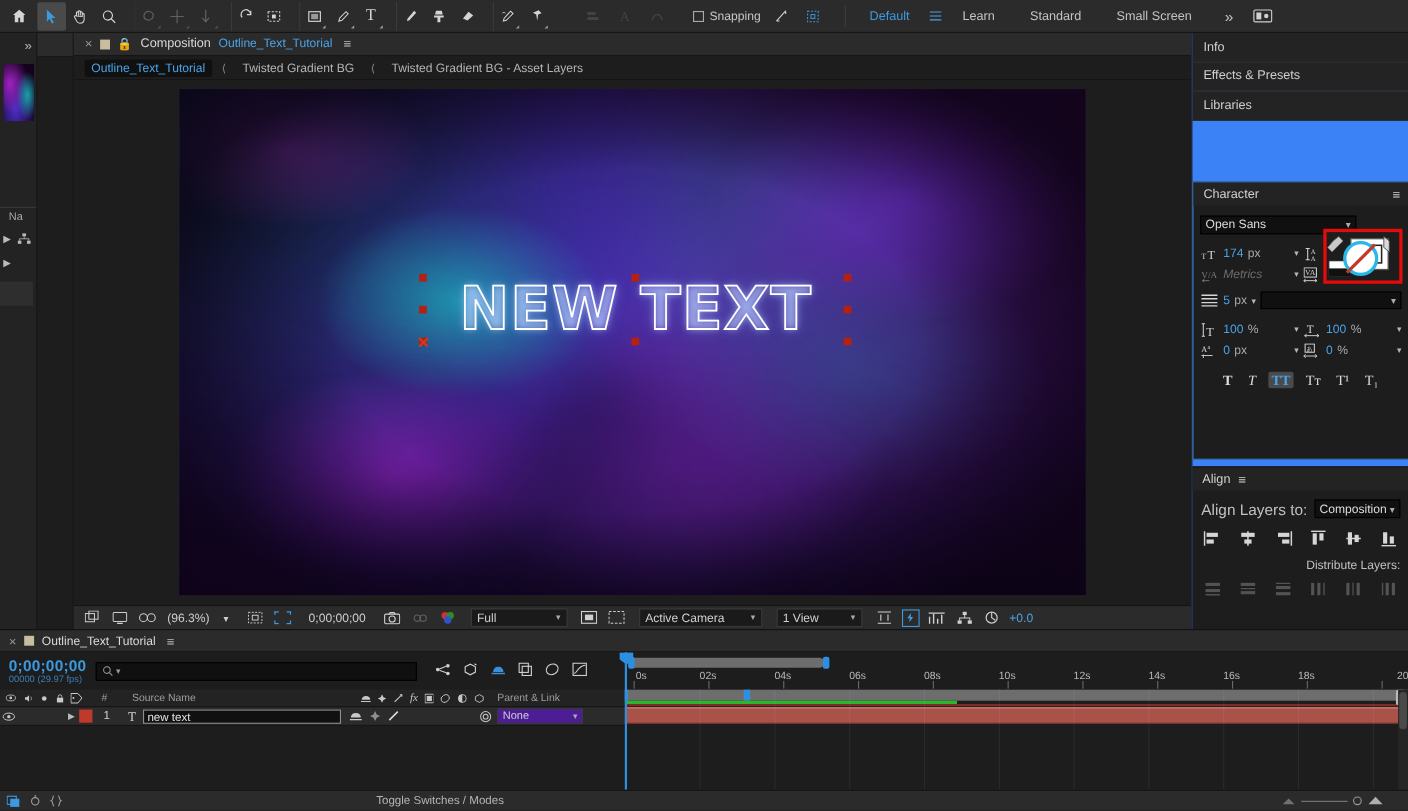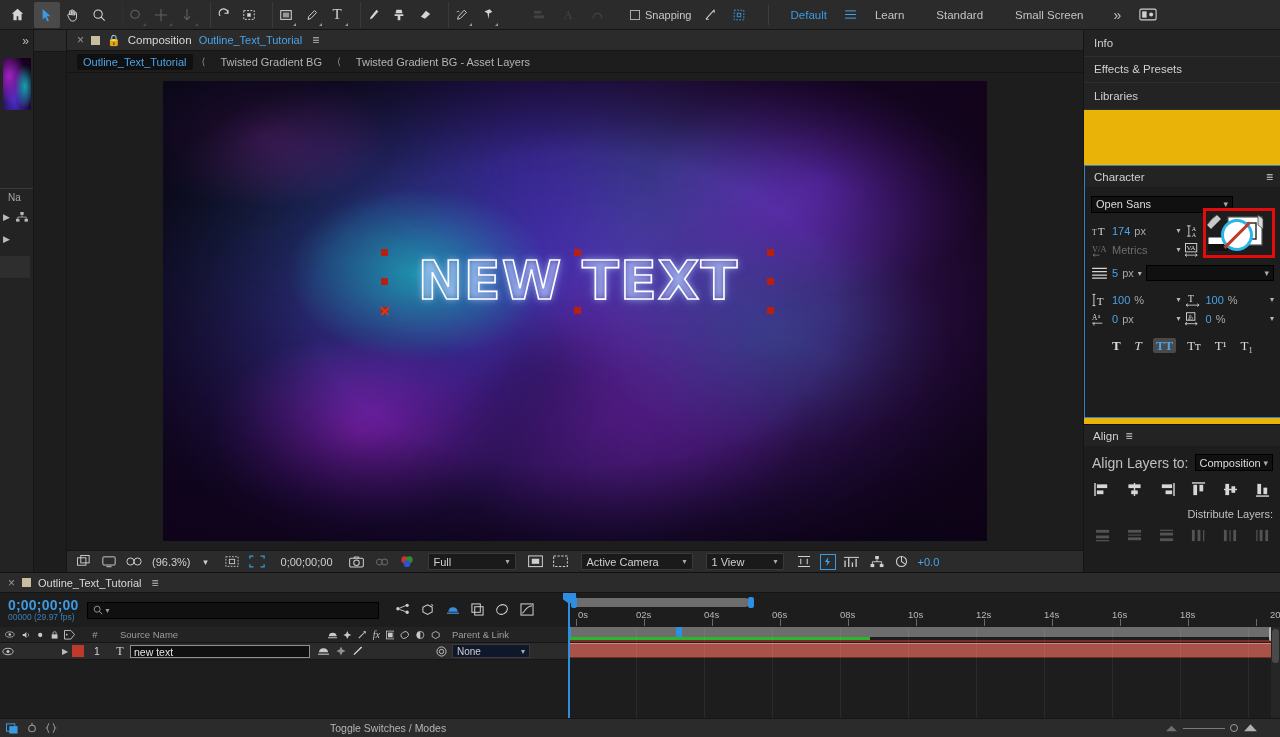--- a/index.html
+++ b/index.html
@@ -174,21 +174,21 @@
   .vb-sel {
     background:#1a1a1a; border:1px solid #3a3a3a; height:17px; display:flex; align-items:center;
     justify-content:space-between; padding:0 5px; gap:8px; color:#d0d0d0; border-radius:1px;
   }
   .vb-box { width:16px; height:16px; border:1px solid #3b9ae1; }
   .vb-accent { color:#4aa3e8; }
 
   
   .rightcol {
     position:absolute; left:1083px; top:30px; width:197px; height:542px;
-    background:#eab308; border-left:1px solid #151515;
+    background:#3b82f6; border-left:1px solid #151515;
   }
   .panel-row {
     height:26.5px; display:flex; align-items:center; padding-left:10px;
     border-bottom:1px solid #2e2e2e; color:#cfcfcf; font-size:11.5px;
     background:#232323;
   }
   .char-panel {
     position:absolute; left:0; top:135px; width:197px; height:253px;
     background:#1d1d1d; border:1px solid #3b7fc4;
   }
@@ -205,21 +205,21 @@
   .swatch-big { width:38px; height:22px; }
   .ctrl-grid { display:grid; grid-template-columns:1fr 1fr; gap:0 4px; margin-top:4px; }
   .ctrl {
     display:flex; align-items:center; gap:4px; height:19px;
   }
   .ctrl .ic { width:17px; height:16px; display:flex; align-items:center; justify-content:center;
               color:#d6d6d6; flex-shrink:0; }
   .ctrl .v { color:#4aa3e8; font-size:11px; }
   .ctrl .u { color:#a9a9a9; font-size:11px; }
   .ctrl .dd { color:#b6b6b6; font-size:8px; margin-left:auto; }
-  .ctrl.dim .v, .ctrl.dim .u { color:#6d6d6d; }
+  .ctrl.dim .v, .ctrl.dim .u { color:#6d6d6d;font-style:italic; }
   .ctrl.dim .ic { color:#767676; }
   .leadrow { display:flex; align-items:center; gap:4px; height:20px; margin-top:4px; }
   .blankfield {
     flex:1; height:16px; background:#101010; border:1px solid #000; display:flex;
     align-items:center; justify-content:flex-end; padding-right:4px;
   }
   .styles-row {
     display:flex; align-items:center; justify-content:center; gap:8px;
     margin-top:10px; color:#dcdcdc;
   }
@@ -300,21 +300,21 @@
   .layer-row {
     height:17px; display:flex; align-items:center; background:#2b2b2b;
     border-bottom:1px solid #151515; font-size:10.5px; color:#d2d2d2;
   }
   .lay-name-input {
     height:13px; background:#101010; border:1px solid #8f8f8f; color:#e2e2e2;
     font-size:10.5px; padding:0 3px; width:180px; line-height:12px;
   }
   .lay-color { width:12px; height:12px; background:#c03a2b; }
   .parent-sel {
-    height:14px; background:#0f172a; border:1px solid #3a3a3a; width:78px;
+    height:14px; background:#4c1d95; border:1px solid #3a3a3a; width:78px;
     display:flex; align-items:center; justify-content:space-between; padding:0 4px;
     font-size:10px; color:#d0d0d0;
   }
 
   .tl-graph { position:absolute; left:568px; top:54px; right:0; bottom:19px; background:#222; }
   .tl-left-body { position:absolute; left:0; top:54px; width:568px; bottom:19px; background:#1d1d1d; }
   .layer-bar {
     position:absolute; height:15px; background:#a85249;
     border-top:1px solid #d08a80; border-bottom:1px solid #6e2f28;
   }
@@ -1165,21 +1165,21 @@
             <rect x="3.5" y="4.5" width="9" height="8" fill="#3b9ae1"></rect>
           </svg>
         <svg width="12" height="12" viewBox="0 0 13 13">
             <circle cx="6.5" cy="7" r="3.6" fill="none" stroke="#9e9e9e" stroke-width="1.1"></circle>
             <path d="M6.5 3.4V0.8" stroke="#9e9e9e" stroke-width="1.1"></path>
           </svg>
         <svg width="12" height="12" viewBox="0 0 13 13">
             <path d="M4.5 1.5C2.8 1.5 3.6 6 1.8 6.5 3.6 7 2.8 11.5 4.5 11.5M8.5 1.5c1.7 0 0.9 4.5 2.7 5-1.8 0.5-1 5-2.7 5" fill="none" stroke="#9e9e9e" stroke-width="1.1"></path>
           </svg>
       </span>
-      <span class="ts-mid" style="margin-left:10px">Toggle Switches / Modes</span>
+      <span class="ts-mid" style="margin-left:22px">Toggle Switches / Modes</span>
       <span class="zoom-slider">
         <svg width="13" height="9" viewBox="0 0 14 10">
             <path d="M1 8L7 2l6 6z" fill="#8f8f8f" opacity="0.7"></path>
           </svg>
         <span class="zs-line"></span>
         <span class="zs-knob"></span>
         <svg width="15" height="10" viewBox="0 0 16 11">
             <path d="M1 9L8 1.5 15 9z" fill="#b0b0b0"></path>
           </svg>
       </span>

